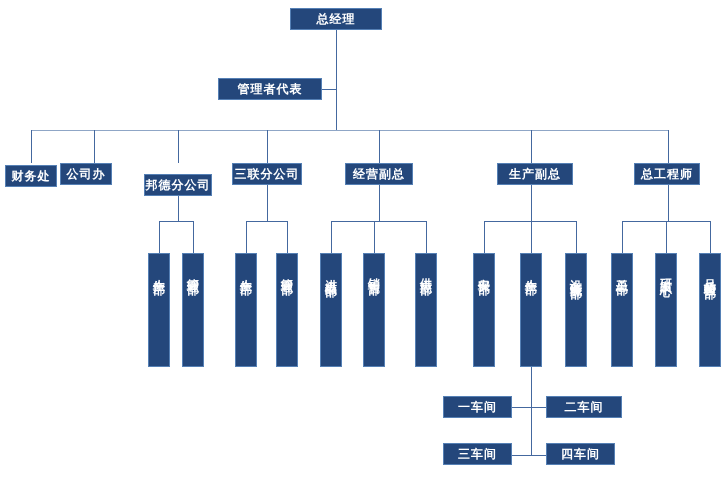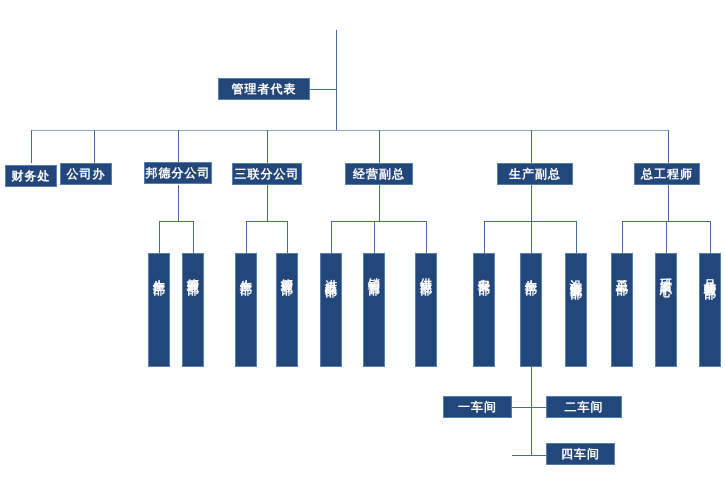--- a/index.html
+++ b/index.html
@@ -110,25 +110,26 @@
   <div class="vl" style="left:531px;top:221px;height:32px"></div>
   <div class="vl" style="left:576px;top:221px;height:32px"></div>
   <div class="vl" style="left:622px;top:221px;height:32px"></div>
   <div class="vl" style="left:666px;top:221px;height:32px"></div>
   <div class="vl" style="left:710px;top:221px;height:32px"></div>
 
   <div class="vl" style="left:531px;top:367px;height:88px"></div>
   <div class="hl" style="left:512px;top:407px;width:34px"></div>
   <div class="hl" style="left:512px;top:455px;width:34px"></div>
 
-  <div class="hbox" style="left:218px;top:78px;width:92px">管理者代表</div>
+  <div class="hbox" style="left:290px;top:8px;width:92px">总经理</div>
+  <div class="hbox" style="left:218px;top:78px;width:104px">管理者代表</div>
 
   <div class="hbox" style="left:5px;top:165px;width:52px">财务处</div>
   <div class="hbox" style="left:60px;top:163px;width:52px">公司办</div>
-  <div class="hbox" style="left:144px;top:162px;width:68px">邦德分公司</div>
+  <div class="hbox" style="left:144px;top:174px;width:68px">邦德分公司</div>
   <div class="hbox" style="left:345px;top:163px;width:68px">经营副总</div>
   <div class="hbox" style="left:232px;top:163px;width:70px">三联分公司</div>
   <div class="hbox" style="left:497px;top:163px;width:76px">生产副总</div>
   <div class="hbox" style="left:634px;top:163px;width:66px">总工程师</div>
 
   <div class="vbox" style="left:148px">
     <span class="vtext">生产部</span>
   </div>
   <div class="vbox" style="left:182px">
     <span class="vtext">管理部</span>
@@ -162,15 +163,16 @@
   </div>
   <div class="vbox" style="left:655px">
     <span class="vtext">研发中心</span>
   </div>
   <div class="vbox" style="left:699px">
     <span class="vtext">品质检验部</span>
   </div>
 
   <div class="hbox" style="left:443px;top:396px;width:69px">一车间</div>
   <div class="hbox" style="left:546px;top:396px;width:76px">二车间</div>
+  <div class="hbox" style="left:443px;top:443px;width:69px">三车间</div>
   <div class="hbox" style="left:546px;top:443px;width:69px">四车间</div>
 
 </div>
 
 </body></html>

